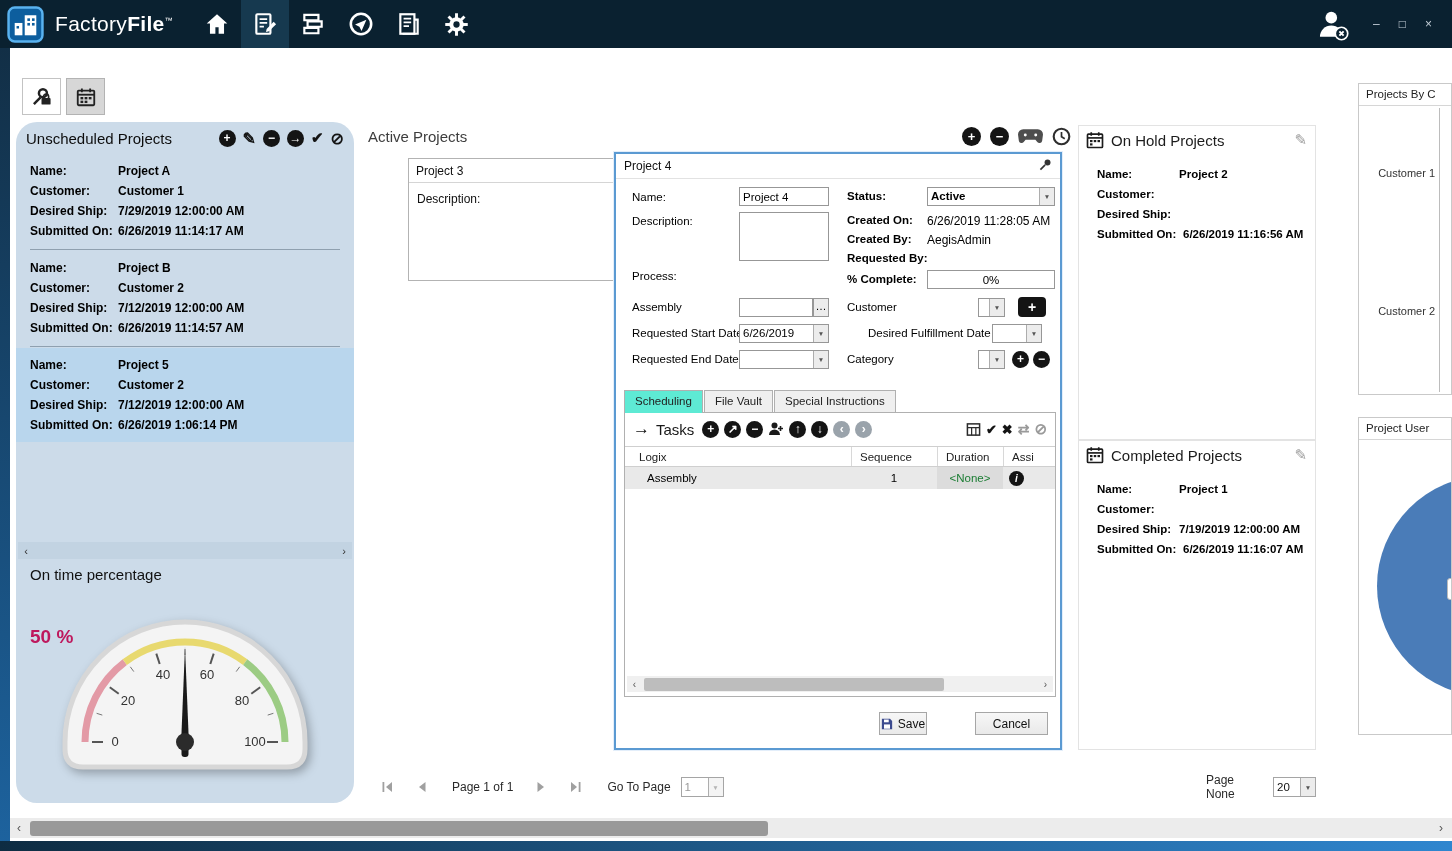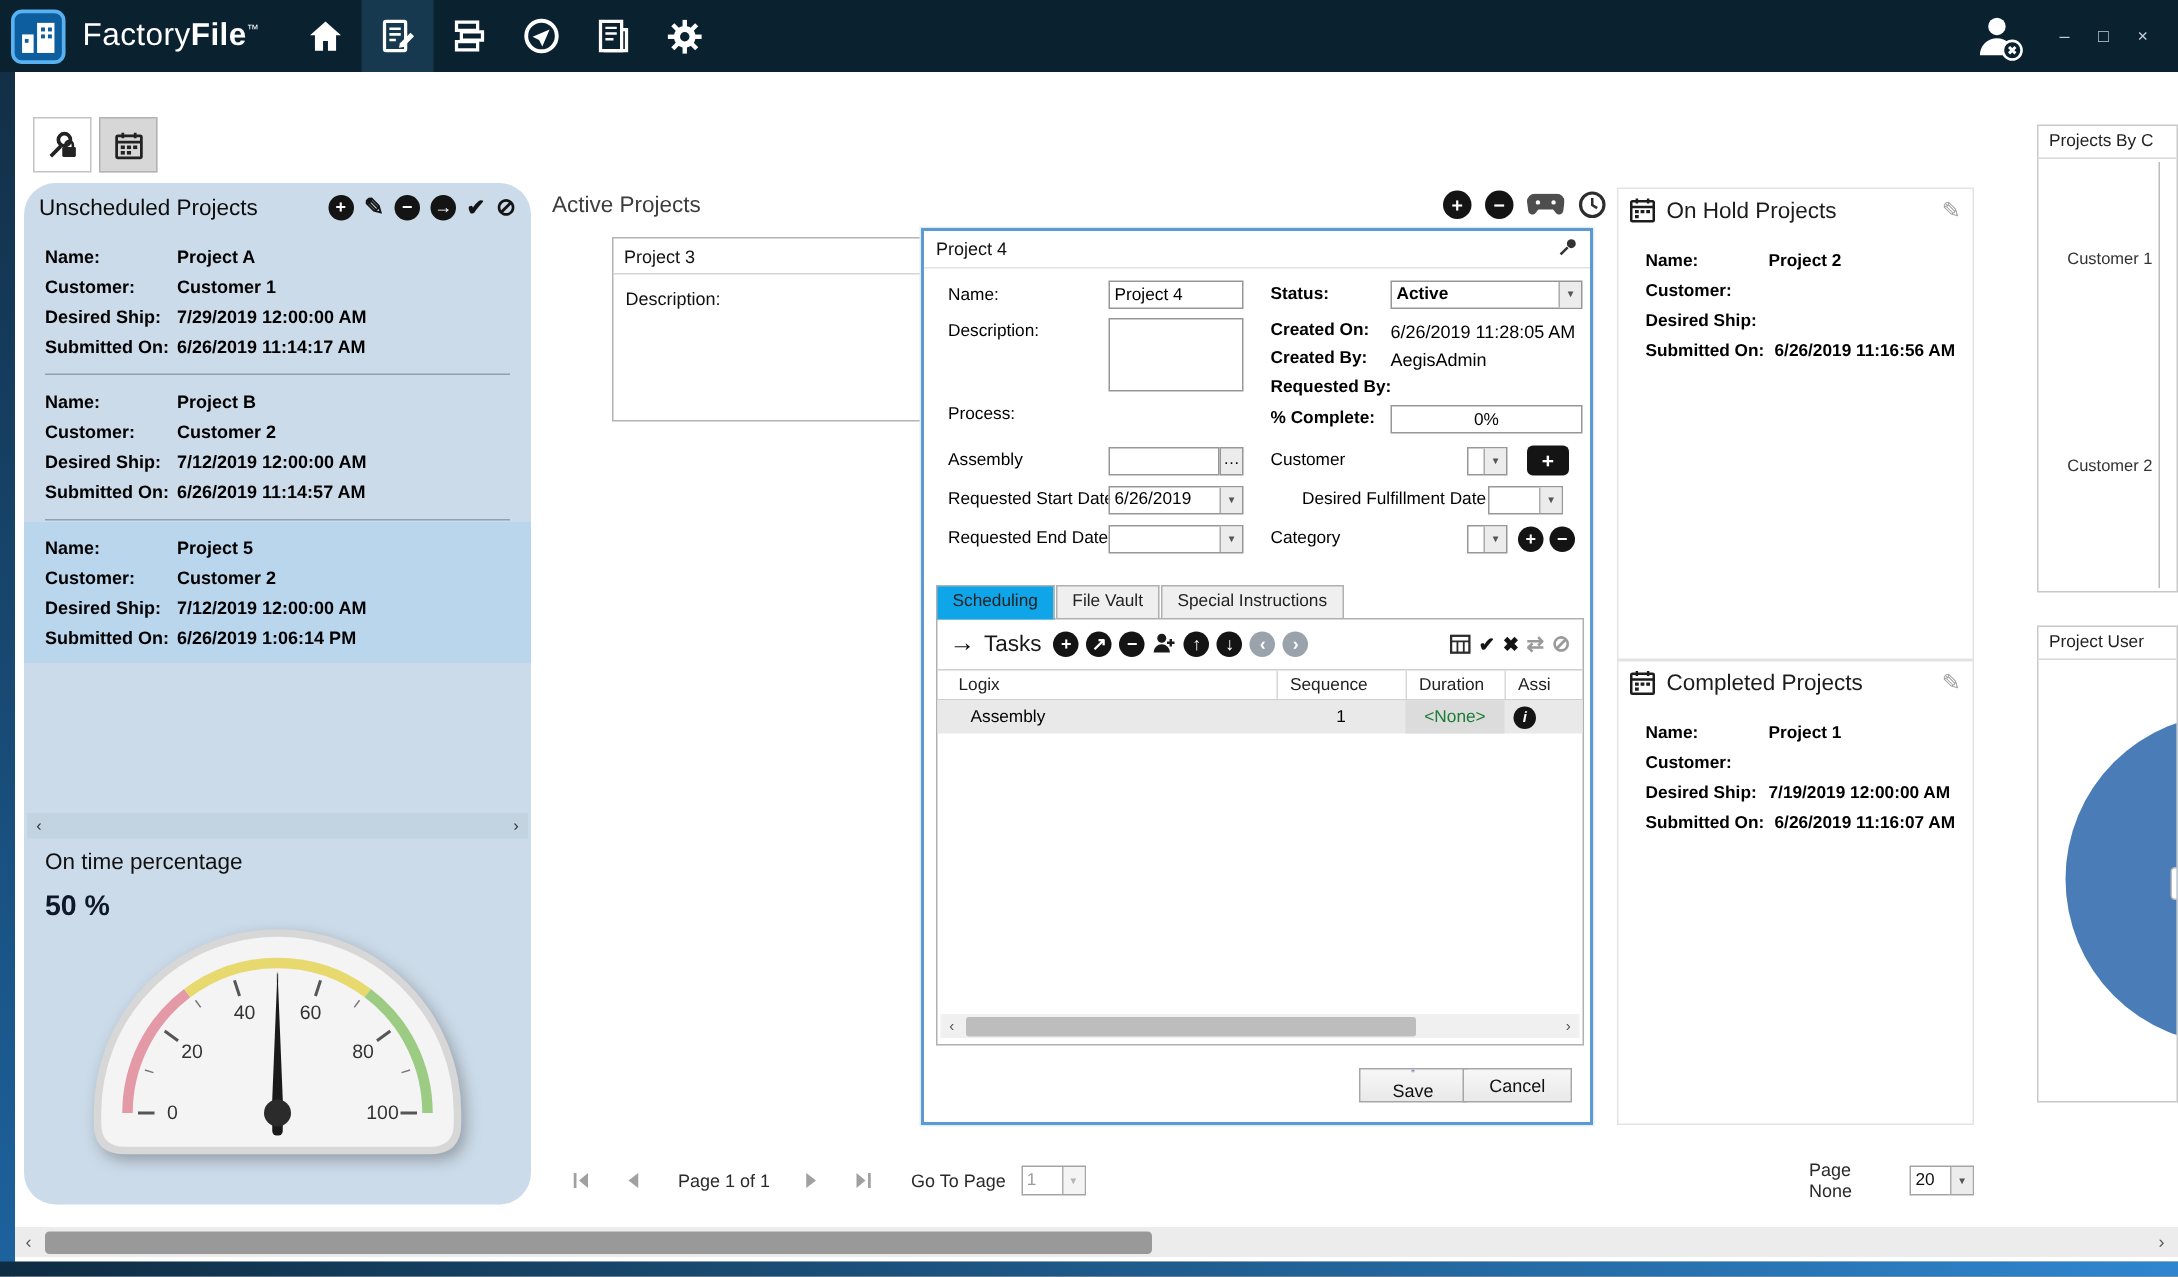--- a/index.html
+++ b/index.html
@@ -67,21 +67,21 @@
   .combo{position:absolute;height:19px;border:1px solid #979797;background:#fff;display:flex;align-items:stretch;cursor:pointer;}
   .combo-val{flex:1;font-size:11.5px;padding:2px 3px 0;overflow:hidden;white-space:nowrap;}
   .combo-val.b{font-weight:bold;}
   .combo-btn{width:15px;background:#ececec;border-left:1px solid #adadad;display:flex;align-items:center;justify-content:center;font-size:6.5px;color:#555;}
   .combo-btn.off{color:#b5b5b5;background:#f4f4f4;}
   .dots-btn{position:absolute;width:16px;height:19px;border:1px solid #979797;background:#ececec;font-size:11px;line-height:14px;text-align:center;cursor:pointer;}
   .pillbtn{position:absolute;width:28px;height:20px;border-radius:4px;background:#141414;color:#fff;font-weight:bold;font-size:14px;display:flex;align-items:center;justify-content:center;cursor:pointer;}
   .p4 textarea{position:absolute;border:1px solid #979797;resize:none;font-family:inherit;font-size:11.5px;padding:2px;}
   .s-tabs{position:absolute;left:8px;top:236px;display:flex;font-size:11.5px;z-index:2;}
   .s-tab{padding:4px 10px 3px;border:1px solid #b0b0b0;border-bottom:none;background:#efefef;color:#222;margin-right:1px;cursor:pointer;height:22px;}
-  .s-tab.sel{background:#0ea5e9;height:23px;margin-bottom:-1px;}
+  .s-tab.sel{background:#5eead4;height:23px;margin-bottom:-1px;}
   .s-box{position:absolute;left:8px;top:258px;width:432px;height:285px;border:1px solid #b0b0b0;background:#fff;}
   .tbar{display:flex;align-items:center;gap:5px;padding:6px 8px 7px;}
   .t-arrow{font-size:17px;font-weight:bold;color:#111;}
   .t-title{font-size:15px;color:#181818;margin:0 3px 0 1px;}
   .thead{display:grid;grid-template-columns:226px 86px 66px 52px;border-top:1px solid #cfcfcf;border-bottom:1px solid #cfcfcf;height:21px;align-items:center;font-size:11.5px;color:#222;}
   .thead span{padding-left:8px;}
   .thead span:first-child{padding-left:14px;}
   .thead span + span{border-left:1px solid #d8d8d8;height:100%;display:flex;align-items:center;}
   .trow{display:grid;grid-template-columns:226px 86px 66px 52px;height:22px;align-items:center;background:#e9e9e9;font-size:11.5px;cursor:pointer;}
   .trow .c-task{padding-left:22px;}
@@ -302,21 +302,21 @@
         </div>
     </div>
 
     <div class="us-scroll">
       <span class="arr">‹</span>
       <span class="flex1"></span>
       <span class="arr">›</span>
     </div>
 
     <div class="ontime">On time percentage</div>
-    <div class="gval" style="color: #0f172a;">50 %</div>
+    <div class="gval" style="color: #be185d; margin-top: 32px;">50 %</div>
 
     <svg class="gauge-svg" width="300" height="185" viewBox="0 0 300 185">
       <path d="M 30 145 A 120 120 0 0 1 270 145 L 270 152 Q 270 170 252 170 L 48 170 Q 30 170 30 152 Z" fill="#f4f4f4" stroke="#d7d7d7" stroke-width="5"></path>
       <path d="M 50 145 A 100 100 0 0 1 89.8 65.1" fill="none" stroke="#e39aa6" stroke-width="7"></path>
       <path d="M 89.8 65.1 A 100 100 0 0 1 210.2 65.1" fill="none" stroke="#e8d96f" stroke-width="7"></path>
       <path d="M 210.2 65.1 A 100 100 0 0 1 250 145" fill="none" stroke="#9ccc84" stroke-width="7"></path>
       <g stroke="#555" stroke-width="2">
         <line x1="57" y1="145" x2="68" y2="145"></line>
         <line x1="74.8" y1="90.3" x2="83.7" y2="96.8"></line>
         <line x1="121.3" y1="56.6" x2="124.7" y2="67"></line>
@@ -487,21 +487,21 @@
       </div>
 
       <div class="s-scroll">
         <span class="arr">‹</span>
         <span class="s-thumb"></span>
         <span class="flex1"></span>
         <span class="arr">›</span>
       </div>
     </div>
 
-    <div class="btn" style="left:290px;top:558px;width:72px;flex-direction:column;">
+    <div class="btn" style="left:263px;top:558px;width:48px;">
       <svg viewBox="0 0 14 14" width="12" height="12">
           <path d="M1 1h9.5L13 3.5V13H1z" fill="#3c4b8f"></path>
           <rect x="3.5" y="7.5" width="7" height="5" fill="#fff"></rect>
           <rect x="3.5" y="1.8" width="5.5" height="3.2" fill="#fff"></rect>
         </svg>
       <span>Save</span>
     </div>
     <div class="btn" style="left:359px;top:558px;width:73px;">
       <span>Cancel</span>
     </div>

